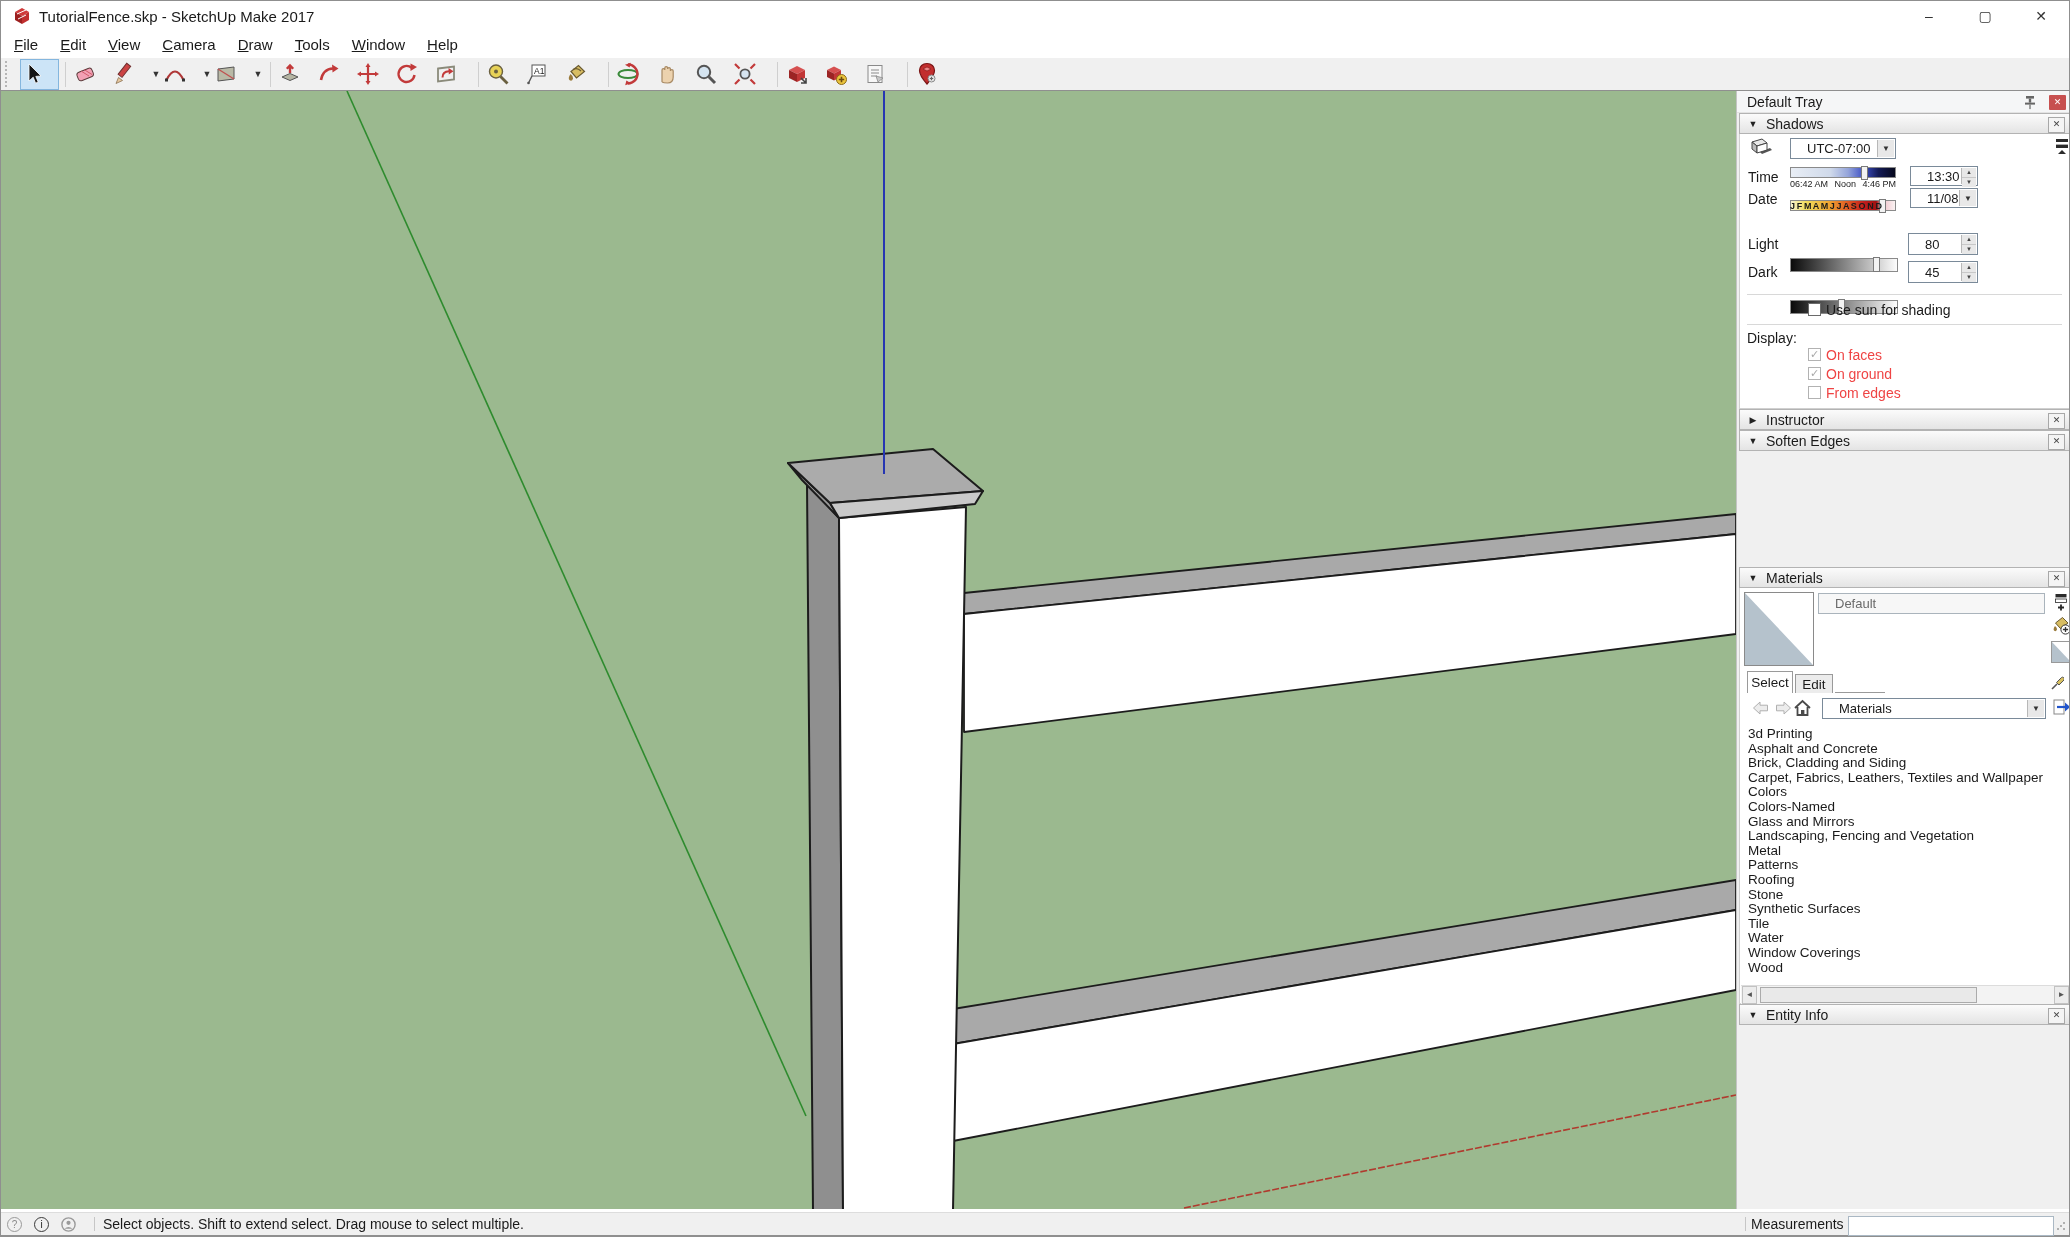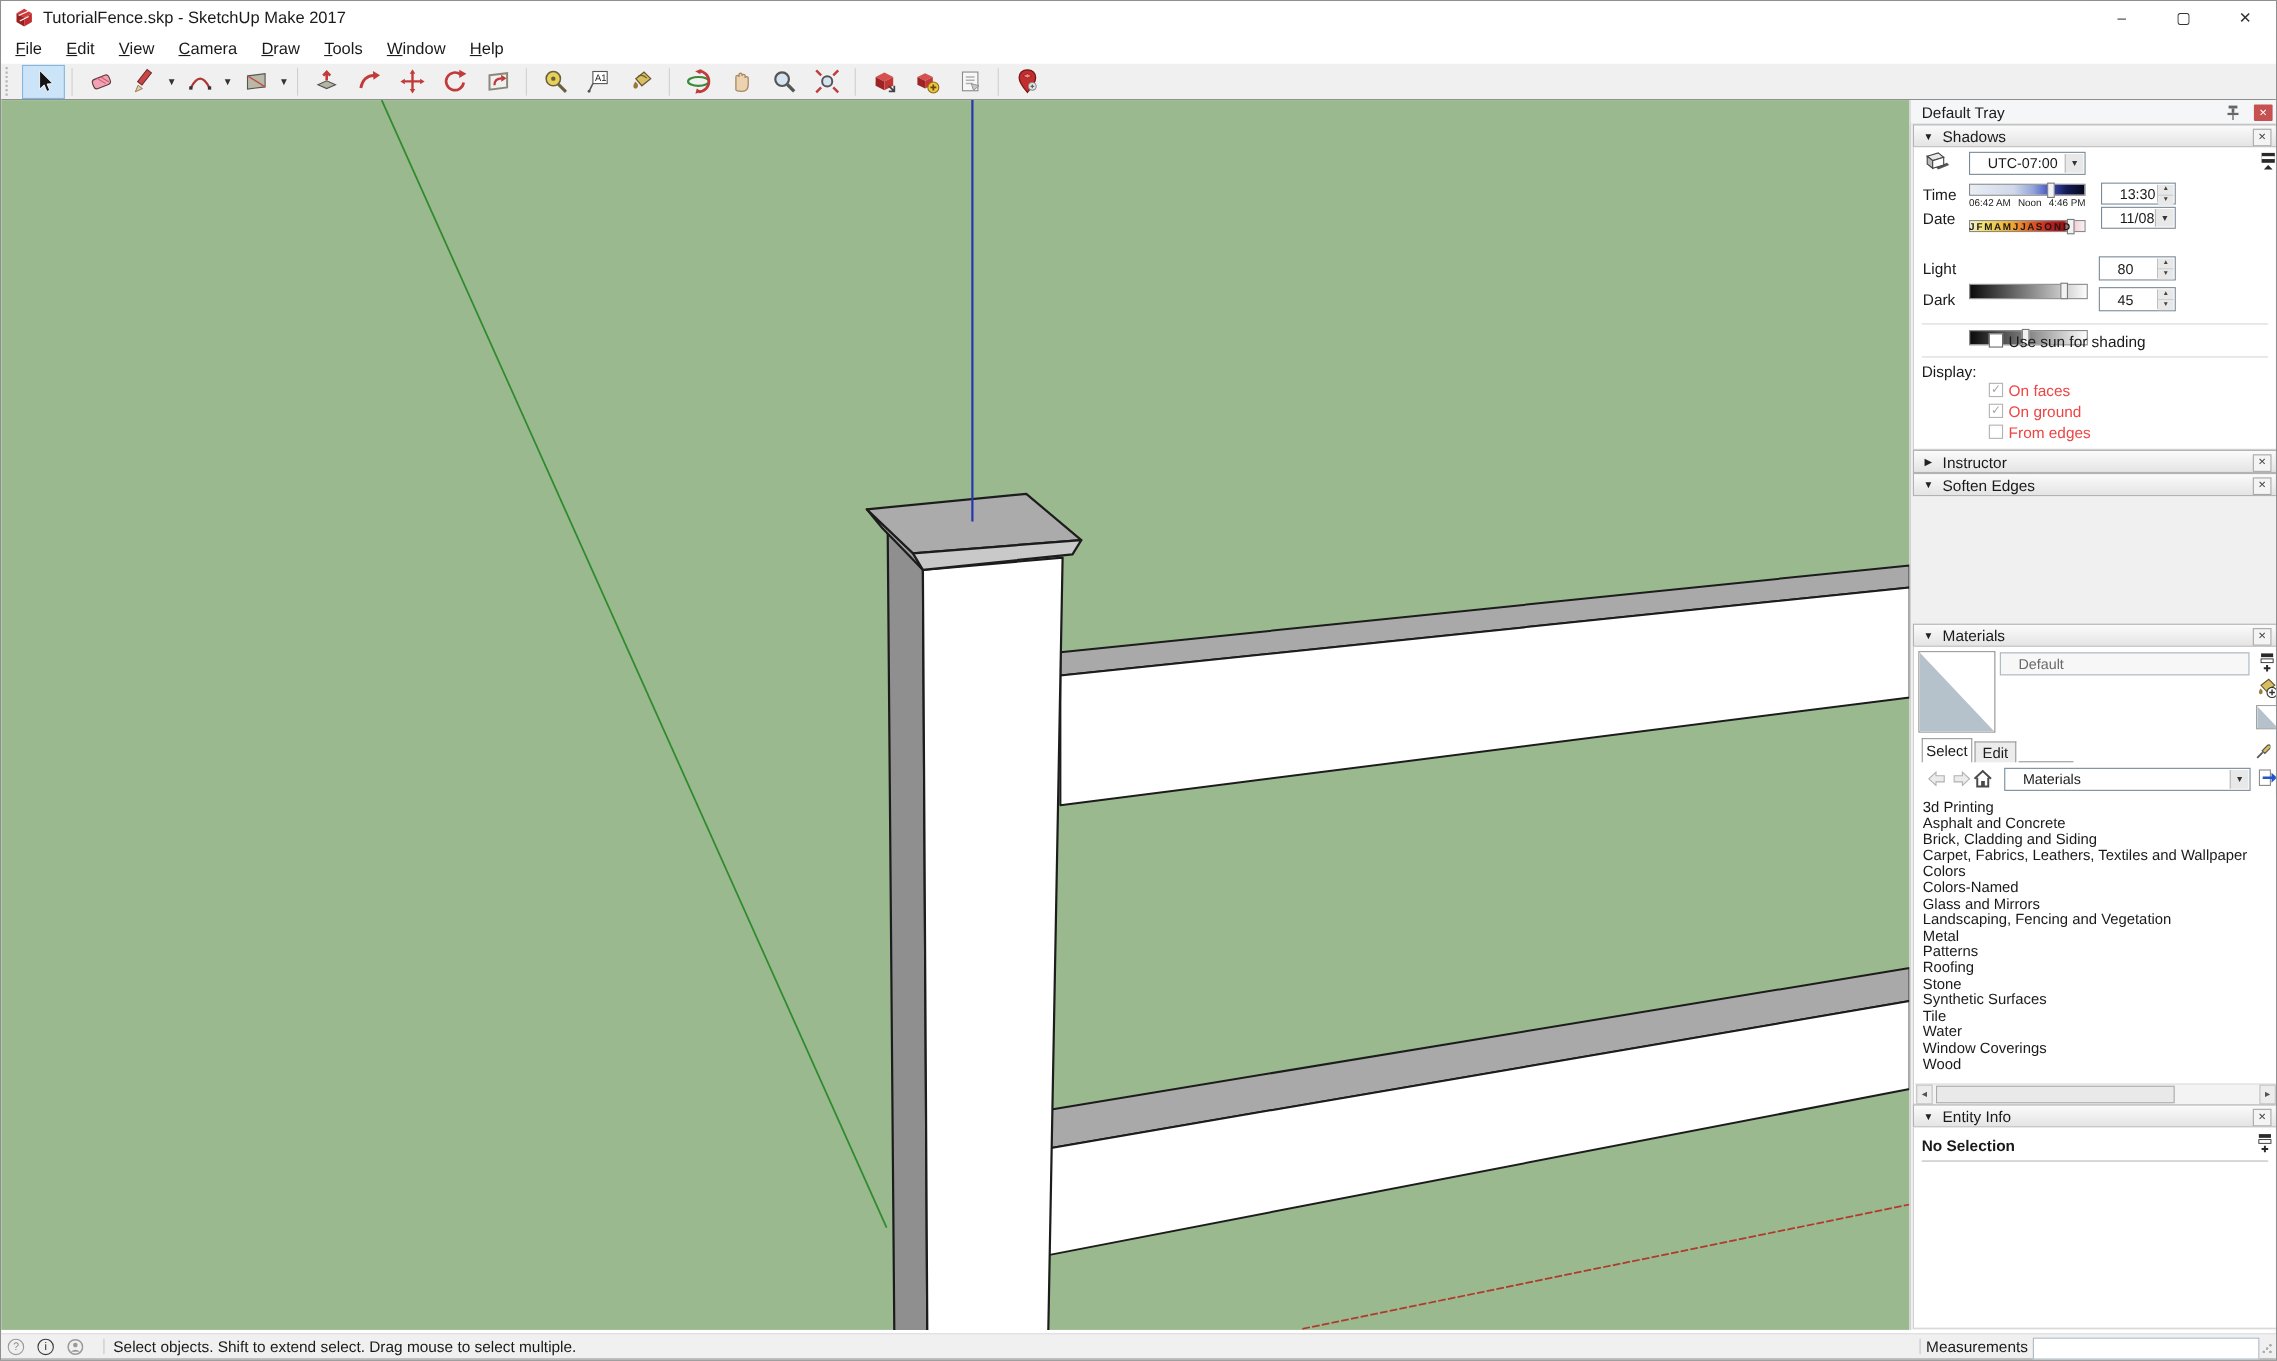--- a/index.html
+++ b/index.html
@@ -14,21 +14,21 @@
   .wbtn{width:56px;height:30px;display:flex;align-items:center;justify-content:center;
         font-size:14px;color:#333;background:#fff;}
   
   .menubar{left:0;top:30px;width:100%;height:27px;background:#fff;display:flex;align-items:center;padding-left:2px;}
   .menu-item{padding:0 11px;font-size:15px;line-height:27px;}
   .menu-item::first-letter{text-decoration:underline;}
   
   .toolbar{left:0;top:57px;width:100%;height:33px;background:#f0f0f0;border-bottom:1px solid #8f8f8f;
            display:flex;align-items:center;box-sizing:border-box;padding-left:4px;}
   .tgrip{width:5px;height:26px;border-left:2px dotted #b5b5b5;margin-right:8px;}
-  .tbtn{width:37px;height:29px;display:flex;align-items:center;justify-content:center;border:1px solid transparent;}
+  .tbtn{width:37px;height:29px;display:flex;align-items:center;justify-content:flex-start;border:1px solid transparent;}
   .tbtn.active{background:#cce4f7;border:1px solid #84b6de;}
   .tcaret{width:12px;height:29px;display:flex;align-items:center;justify-content:center;font-size:9px;color:#333;}
   .tsep{width:1px;height:25px;background:#cfcfcf;margin:0 6px;}
   
   .viewport{left:0;top:90px;}
   
   .tray{left:1735px;top:90px;width:335px;height:1118px;background:#f0f0f0;border-left:1px solid #c4c4c4;box-sizing:border-box;}
   .tray-header{left:0;top:0;width:335px;height:22px;background:#f5f6f7;display:flex;align-items:center;
                font-size:14px;padding-left:10px;box-sizing:border-box;border-bottom:1px solid #e3e3e3;}
   .phdr{left:2px;width:331px;height:21px;background:linear-gradient(#fbfbfb,#e4e4e4);
@@ -496,29 +496,20 @@
         <div class="sbthumb" style="left:19px;top:1px;width:217px;height:16px;"></div>
         <div class="sbbtn" style="right:1px;top:0;">►</div>
       </div>
     </div>
 
     <div class="abs phdr" style="top:913px;">
       <span class="tri">▼</span>
       <span>Entity Info</span>
       <span class="pclose">✕</span>
     </div>
-    <div class="abs pane" style="top:934px;height:183px;">
-      <div class="abs" style="left:7px;top:8px;font-size:14px;font-weight:bold;">No Selection</div>
-      <svg width="15" height="19" viewBox="0 0 15 19" style="position:absolute;left:312px;top:5px">
-        <rect x="1.5" y="1" width="11" height="3.4" fill="#2a2a2a"></rect>
-        <rect x="1.5" y="6" width="11" height="3.4" fill="#fff" stroke="#2a2a2a" stroke-width="0.8"></rect>
-        <path d="M7 11.5 v6 M4 14.5 h6" stroke="#2a2a2a" stroke-width="1.8"></path>
-      </svg>
-      <div class="abs hr" style="left:7px;top:30px;width:315px;background:#b8b8b8;"></div>
-    </div>
   </div>
 
   <div class="abs statusbar">
     <div class="scircle" style="margin-left:6px;">?</div>
     <div class="scircle dark">i</div>
     <svg width="15" height="15" viewBox="0 0 15 15" style="margin-right:10px;">
       <circle cx="7.5" cy="7.5" r="6.6" fill="none" stroke="#9a9a9a" stroke-width="1.4"></circle>
       <circle cx="7.5" cy="5.8" r="2.1" fill="#9a9a9a"></circle>
       <path d="M3.4 11.8 q4.1-3.4 8.2 0" fill="#9a9a9a"></path>
     </svg>

